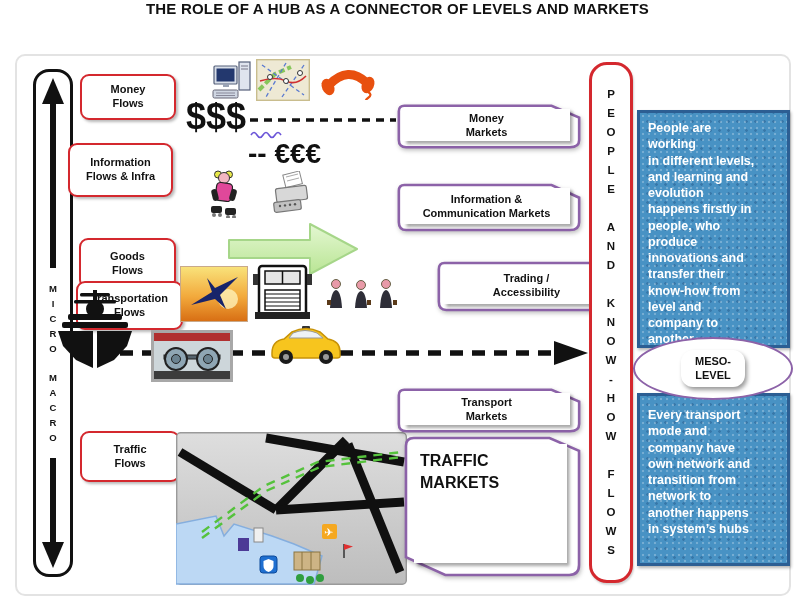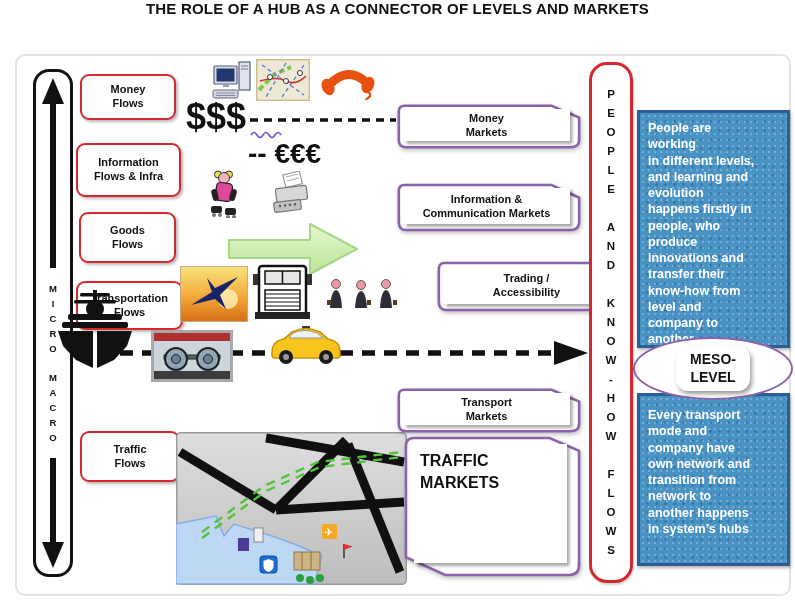--- a/index.html
+++ b/index.html
@@ -39,21 +39,21 @@
   .bluebox{background-color:#4892c4;
            background-image:radial-gradient(rgba(255,255,255,.25) 1px,transparent 1.6px),
                             radial-gradient(rgba(18,58,104,.3) 1px,transparent 1.6px);
            background-size:6px 6px,9px 9px;background-position:0 0,3px 4px;
            border:3px solid #2c5e93;box-shadow:1px 2px 3px rgba(0,0,0,.3);
            color:#fff;font-weight:bold;font-size:12.5px;line-height:1.3;box-sizing:border-box;padding:7px 6px 6px 8px;}
 
   #meso{left:633px;top:337px;width:160px;height:63px;background:#fff;border:2.5px solid #8c62a8;
         border-radius:50%;box-sizing:border-box;display:flex;align-items:center;justify-content:center;}
   #meso .chip{background:#fff;border-radius:12px;box-shadow:2px 3px 4px rgba(0,0,0,.4);
-        padding:5px 14px;font-weight:bold;font-size:14px;line-height:1.25;text-align:center;}
+        padding:5px 14px;font-weight:bold;font-size:11px;line-height:1.25;text-align:center;}
 
   .bigtext{font-weight:bold;}
 </style>
 </head>
 <body>
 
 <div id="canvas">
 
   <div id="page-title" class="abs">THE ROLE OF A HUB AS A CONNECTOR OF LEVELS AND MARKETS</div>
   <div id="frame" class="abs"></div>
@@ -74,23 +74,23 @@
 R
 O</div>
     <svg width="34" height="112" viewBox="0 0 34 112">
       <line x1="17" y1="0" x2="17" y2="88" stroke="#111" stroke-width="6"></line>
       <polygon points="17,110 6,84 28,84" fill="#111"></polygon>
     </svg>
   </div>
 
   <div class="abs flowbox ctr pre" style="left:80px;top:74px;width:92px;height:42px;">Money
 Flows</div>
-  <div class="abs flowbox ctr pre" style="left:76px;top:143px;width:101px;height:50px;">Information
+  <div class="abs flowbox ctr pre" style="left:68px;top:143px;width:101px;height:50px;">Information
 Flows &amp; Infra</div>
-  <div class="abs flowbox ctr pre" style="left:79px;top:212px;width:93px;height:47px;">Goods
+  <div class="abs flowbox ctr pre" style="left:79px;top:238px;width:93px;height:47px;">Goods
 Flows</div>
   <div class="abs flowbox ctr pre" style="left:76px;top:281px;width:103px;height:45px;">Transportation
 Flows</div>
   <div class="abs flowbox ctr pre" style="left:80px;top:431px;width:96px;height:47px;">Traffic
 Flows</div>
 
   <svg class="abs" style="left:212px;top:61px;" width="40" height="43" viewBox="0 0 40 43">
     <rect x="27" y="1" width="11" height="28" fill="#dfe4ee" stroke="#55607a" stroke-width="1.2"></rect>
     <line x1="29" y1="5" x2="36" y2="5" stroke="#778" stroke-width="1"></line>
     <line x1="29" y1="8" x2="36" y2="8" stroke="#778" stroke-width="1"></line>

